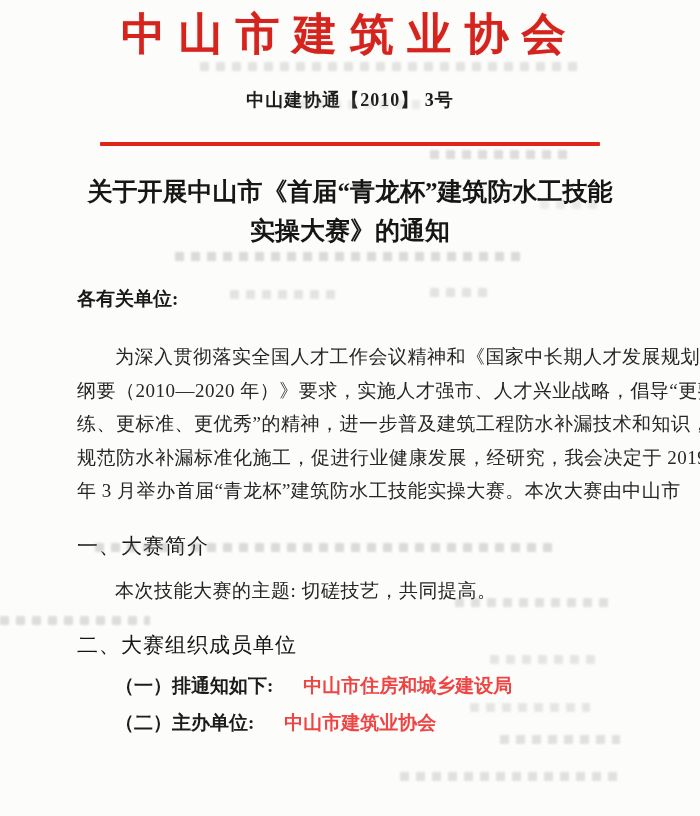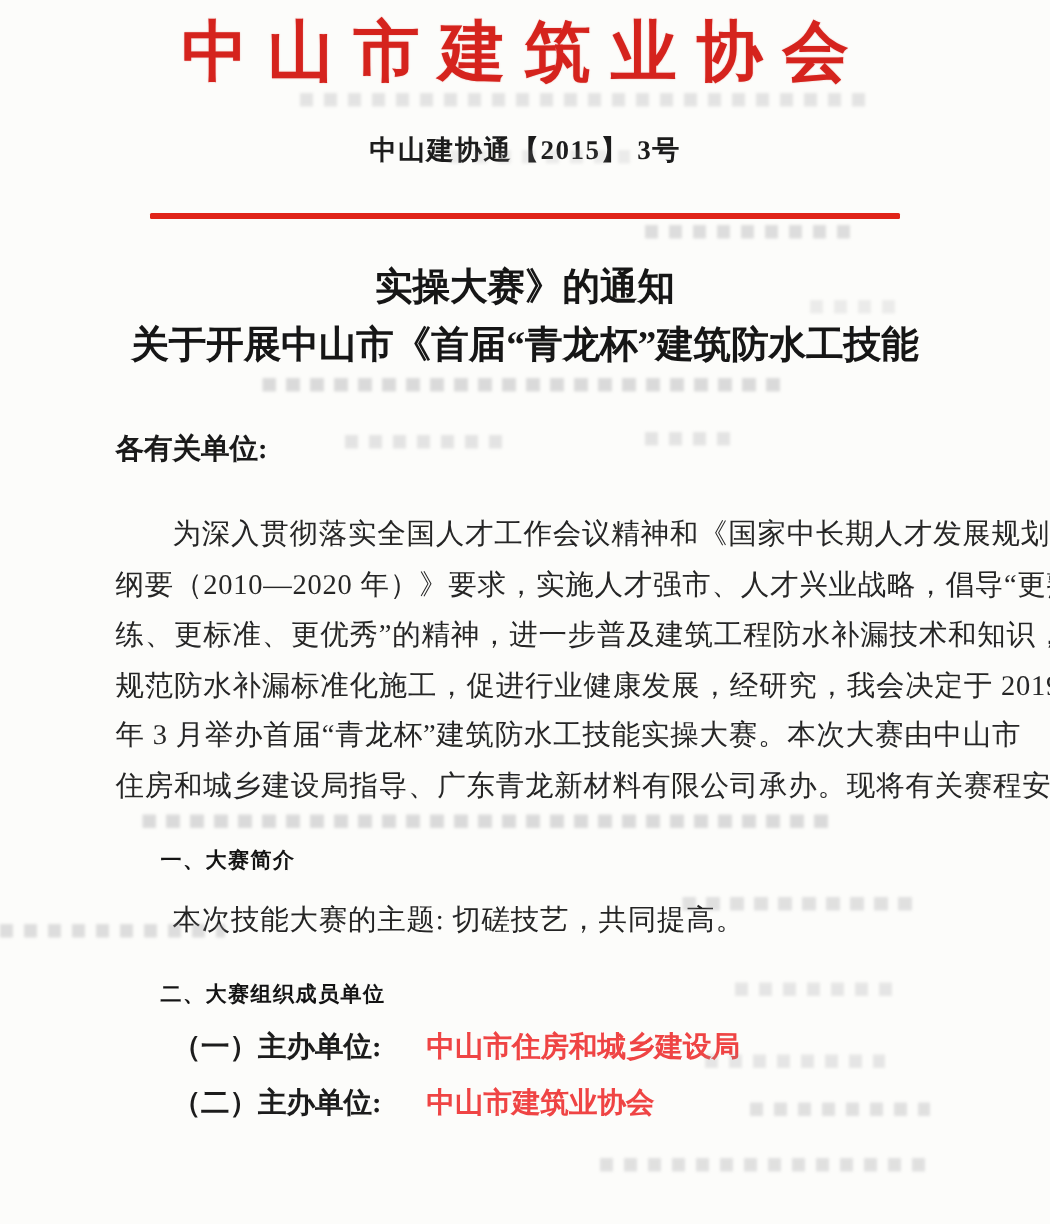--- a/index.html
+++ b/index.html
@@ -67,25 +67,24 @@
     color:#262626;
     text-align:justify;
     text-align-last:justify;
     white-space:nowrap;
     letter-spacing:0.5px;
   }
   .bline.indent{padding-left:38px;}
   .bline.last{text-align-last:left;}
   .sec-heading{
     margin-top:24px;
-    font-size:14px;
-    font-weight:bold;
+    font-size:21px;
+    font-weight:normal;
     letter-spacing:1px;
     color:#141414;
-    margin-left:30px;
   }
   .sec-line{
     margin-top:14px;
     padding-left:38px;
     font-size:19px;
     line-height:33px;
     letter-spacing:0.5px;
     color:#242424;
   }
   .org-item{
@@ -137,48 +136,47 @@
   <div class="smudge s7"></div>
   <div class="smudge s8"></div>
   <div class="smudge s9"></div>
   <div class="smudge s10"></div>
   <div class="smudge s11"></div>
   <div class="smudge s12"></div>
   <div class="smudge s13"></div>
   <div class="smudge s14"></div>
 
   <div class="org-name">中山市建筑业协会</div>
-  <div class="doc-number">中山建协通【2015】 3号</div>
+  <div class="doc-number">中山建协通【2010】 3号</div>
   <div class="red-rule"></div>
 
   <div class="doc-title">
+    <div>关于开展中山市《首届“青龙杯”建筑防水工技能</div>
     <div>实操大赛》的通知</div>
-    <div>关于开展中山市《首届“青龙杯”建筑防水工技能</div>
   </div>
 
   <div class="content">
 
     <div class="salutation">各有关单位:</div>
 
     <div class="para">
       <div class="bline indent">为深入贯彻落实全国人才工作会议精神和《国家中长期人才发展规划</div>
       <div class="bline">纲要（2010—2020 年）》要求，实施人才强市、人才兴业战略，倡导“更熟</div>
       <div class="bline">练、更标准、更优秀”的精神，进一步普及建筑工程防水补漏技术和知识，</div>
       <div class="bline">规范防水补漏标准化施工，促进行业健康发展，经研究，我会决定于 2019</div>
       <div class="bline">年 3 月举办首届“青龙杯”建筑防水工技能实操大赛。本次大赛由中山市</div>
-      <div class="bline">住房和城乡建设局指导、广东青龙新材料有限公司承办。现将有关赛程安</div>
     </div>
 
     <div class="sec-heading">一、大赛简介</div>
     <div class="sec-line">本次技能大赛的主题: 切磋技艺，共同提高。</div>
 
     <div class="sec-heading">二、大赛组织成员单位</div>
 
     <div class="org-item">
-      <span class="label">（一）主办单位:</span>
+      <span class="label">（一）排通知如下:</span>
       <span class="value">中山市住房和城乡建设局</span>
     </div>
     <div class="org-item">
       <span class="label">（二）主办单位:</span>
       <span class="value">中山市建筑业协会</span>
     </div>
 
   </div>
 </div>
 

